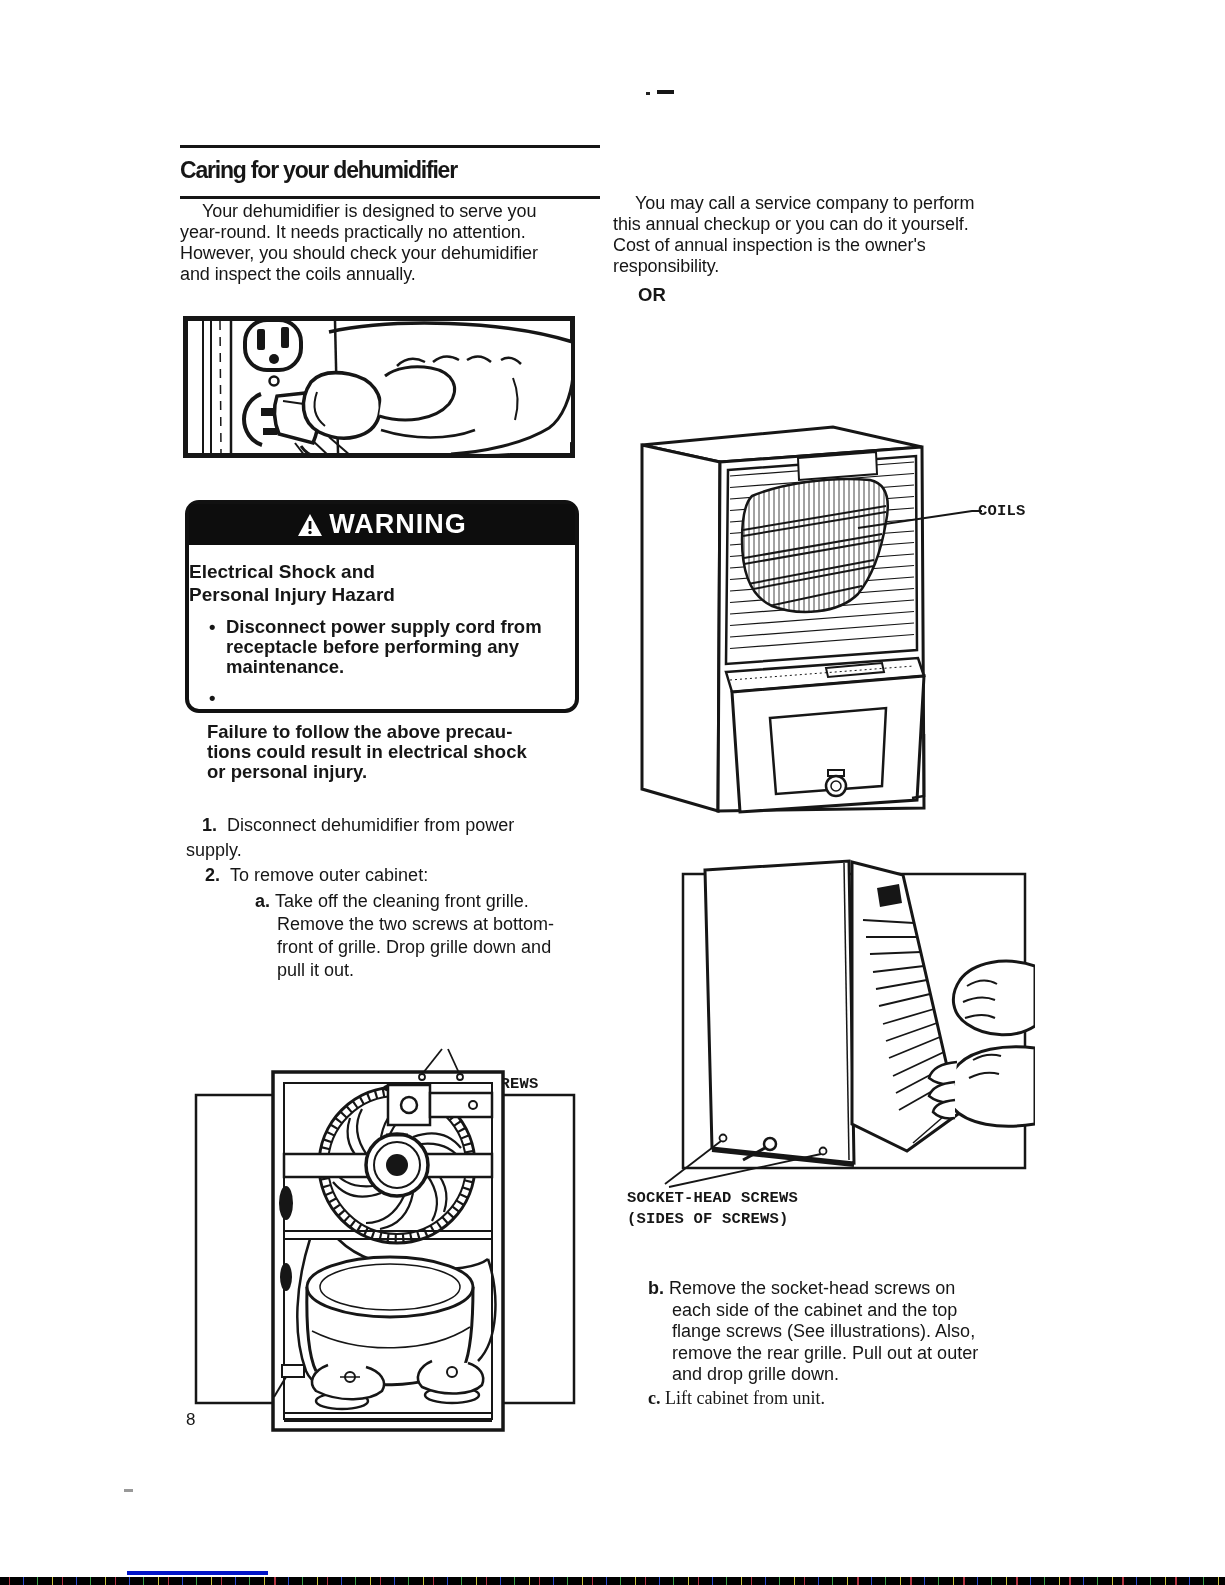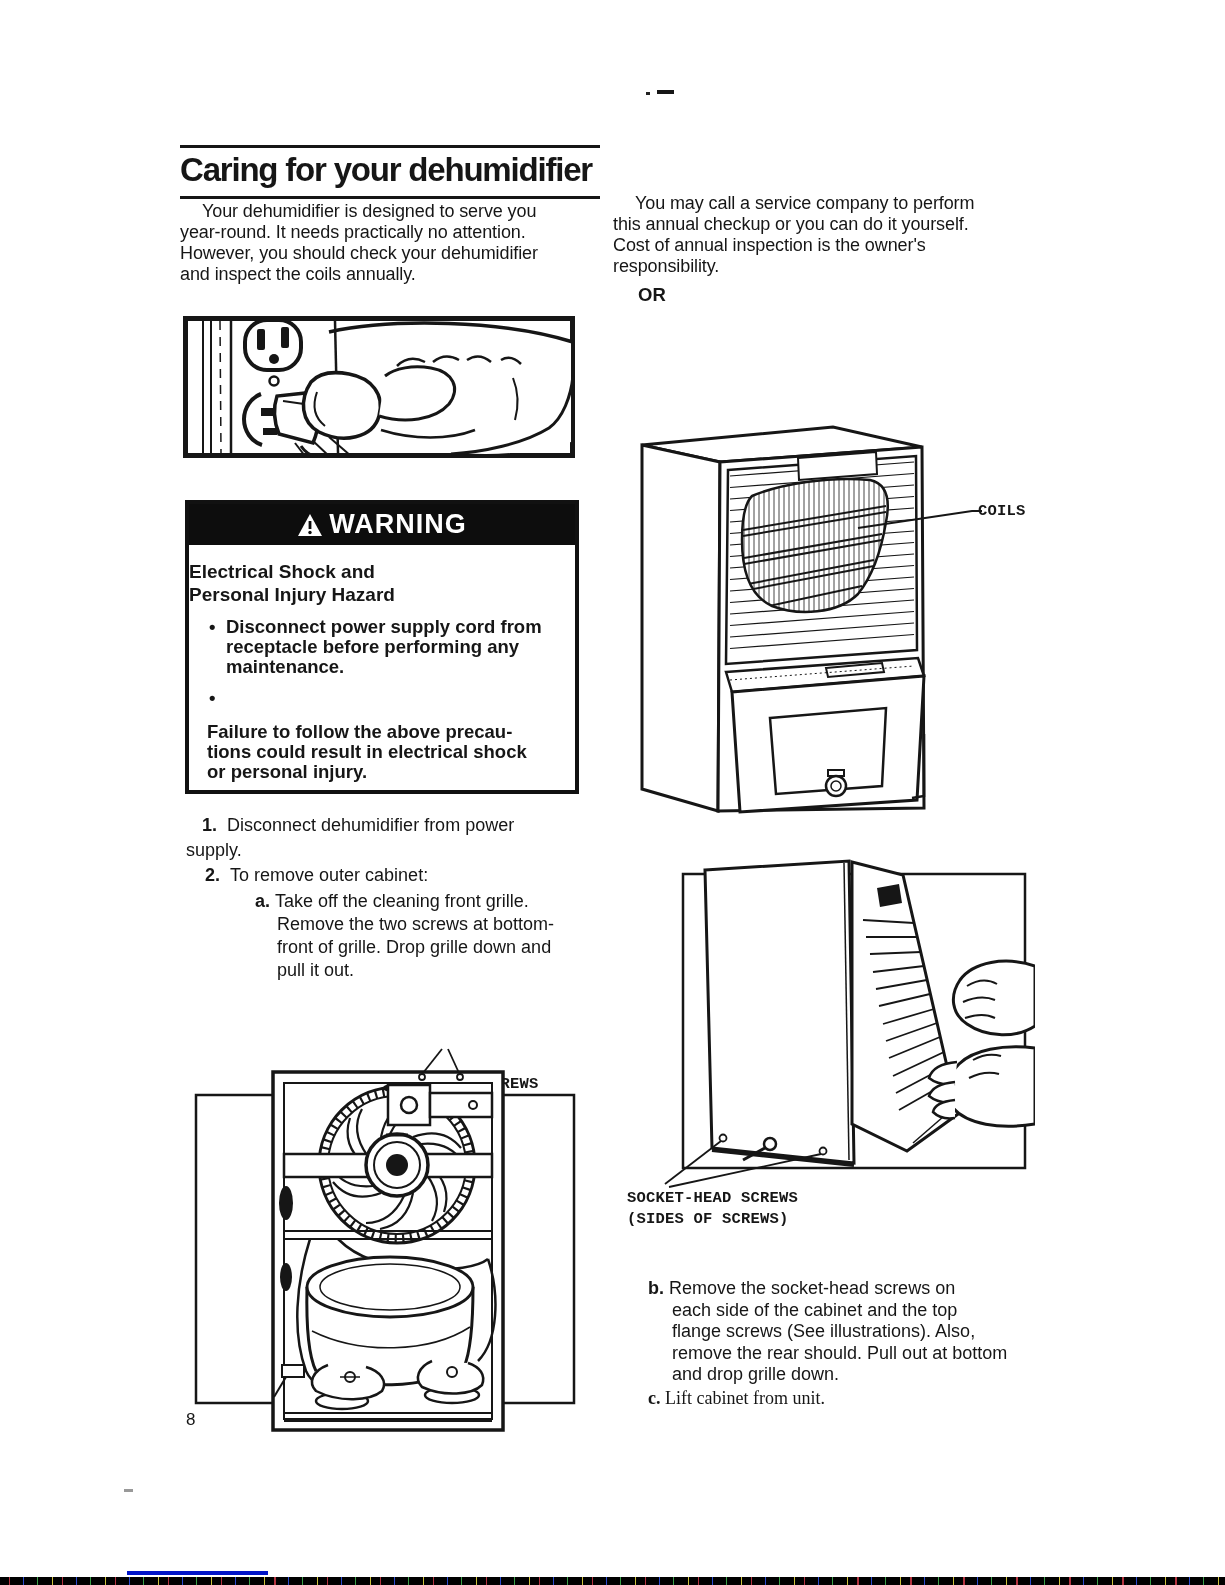--- a/index.html
+++ b/index.html
@@ -5,21 +5,21 @@
   html,body{margin:0;padding:0;background:#e8e8e8;}
   .page{
     position:relative; width:1225px; height:1585px; background:#ffffff;
     font-family:"Liberation Sans", sans-serif; color:#161616; overflow:hidden;
   }
   .abs{position:absolute;}
   .pre{white-space:pre-line;}
   .body-text{font-size:18px; line-height:21px; letter-spacing:-0.1px;}
   .indent{text-indent:22px;}
   .title{
-    font-size:33px; font-weight:bold; letter-spacing:-1.2px; line-height:40px;
+    font-size:23px; font-weight:bold; letter-spacing:-1.2px; line-height:40px;
   }
   .rule{background:#161616;}
   .caption{font-size:15.5px; font-weight:bold; letter-spacing:0.2px; line-height:21px;font-family:Liberation Mono, monospace;}
   .warning-box{
     border:4px solid #111; width:394px; box-sizing:border-box; background:#fff;
   }
   .warning-bar{
     background:#0d0d0d; color:#fff; height:41px; display:flex;
     align-items:center; justify-content:center; gap:6px;
   }
@@ -88,21 +88,21 @@
       <path d="M196,100 C222,108 252,104 266,88 C278,72 270,56 248,52 C230,49 212,52 202,60" fill="#fff" stroke="#161616" stroke-width="3"></path>
       <path d="M214,50 q12,-12 28,-4" class="ink" stroke-width="2.5"></path>
       <path d="M250,46 q12,-10 26,-2" class="ink" stroke-width="2.5"></path>
       <path d="M284,44 q12,-8 24,2" class="ink" stroke-width="2.5"></path>
       <path d="M318,44 q10,-6 20,4" class="ink" stroke-width="2.5"></path>
       <path d="M198,114 C230,124 266,124 292,114" class="ink" stroke-width="2.5"></path>
       <path d="M330,62 q8,20 2,42" class="ink" stroke-width="2"></path>
     </svg>
   </div>
 
-  <div class="abs warning-box" style="left:185px;top:500px;height:294px;">
+  <div class="abs warning-box" style="left:185px;top:500px;height:213px;border-radius:14px;">
     <div class="warning-bar">
       <svg width="26" height="24" viewBox="0 0 26 24">
         <path d="M13,1 L25,23 L1,23 Z" fill="#ffffff"></path>
         <rect x="11.6" y="8" width="2.8" height="8" fill="#0d0d0d"></rect>
         <circle cx="13" cy="19.5" r="1.7" fill="#0d0d0d"></circle>
       </svg>
       <span class="wtext">WARNING</span>
     </div>
     <div class="wheading pre">Electrical Shock and
 Personal Injury Hazard</div>
@@ -360,21 +360,21 @@
 
   <div class="abs caption" style="left:627px;top:1188px;">
     <div>SOCKET-HEAD SCREWS</div>
     <div>(SIDES OF SCREWS)</div>
   </div>
 
   <div class="abs" style="left:640px;top:1277px;width:395px;height:140px;">
     <div class="step-line" style="top:0;padding-left:8px;"><span class="snum">b.</span>&nbsp;<span>Remove the socket-head screws on</span></div>
     <div class="step-line" style="top:22px;padding-left:32px;"><span>each side of the cabinet and the top</span></div>
     <div class="step-line" style="top:43px;padding-left:32px;"><span>flange screws (See illustrations). Also,</span></div>
-    <div class="step-line" style="top:65px;padding-left:32px;"><span>remove the rear should. Pull out at bottom</span></div>
+    <div class="step-line" style="top:65px;padding-left:32px;"><span>remove the rear grille. Pull out at outer</span></div>
     <div class="step-line" style="top:86px;padding-left:32px;"><span>and drop grille down.</span></div>
     <div class="step-line" style="top:110px;padding-left:8px;font-family:Liberation Serif, serif;"><span class="snum">c.</span>&nbsp;<span>Lift cabinet from unit.</span></div>
   </div>
 
   <div class="abs" style="left:124px;top:1489px;width:9px;height:3px;background:#999;"></div>
   <div class="abs" style="left:127px;top:1571px;width:141px;height:4px;background:#0014c8;"></div>
   <div class="abs" style="left:0;top:1577px;width:1225px;height:8px;background:repeating-linear-gradient(90deg,#000 0 9px,#b4333f 9px 10.5px,#000 10.5px 23px,#2b4bd0 23px 24px,#000 24px 37px,#3a9f46 37px 38px,#000 38px 52px,#cfc23a 52px 53px);"></div>
 
 </div>
 

